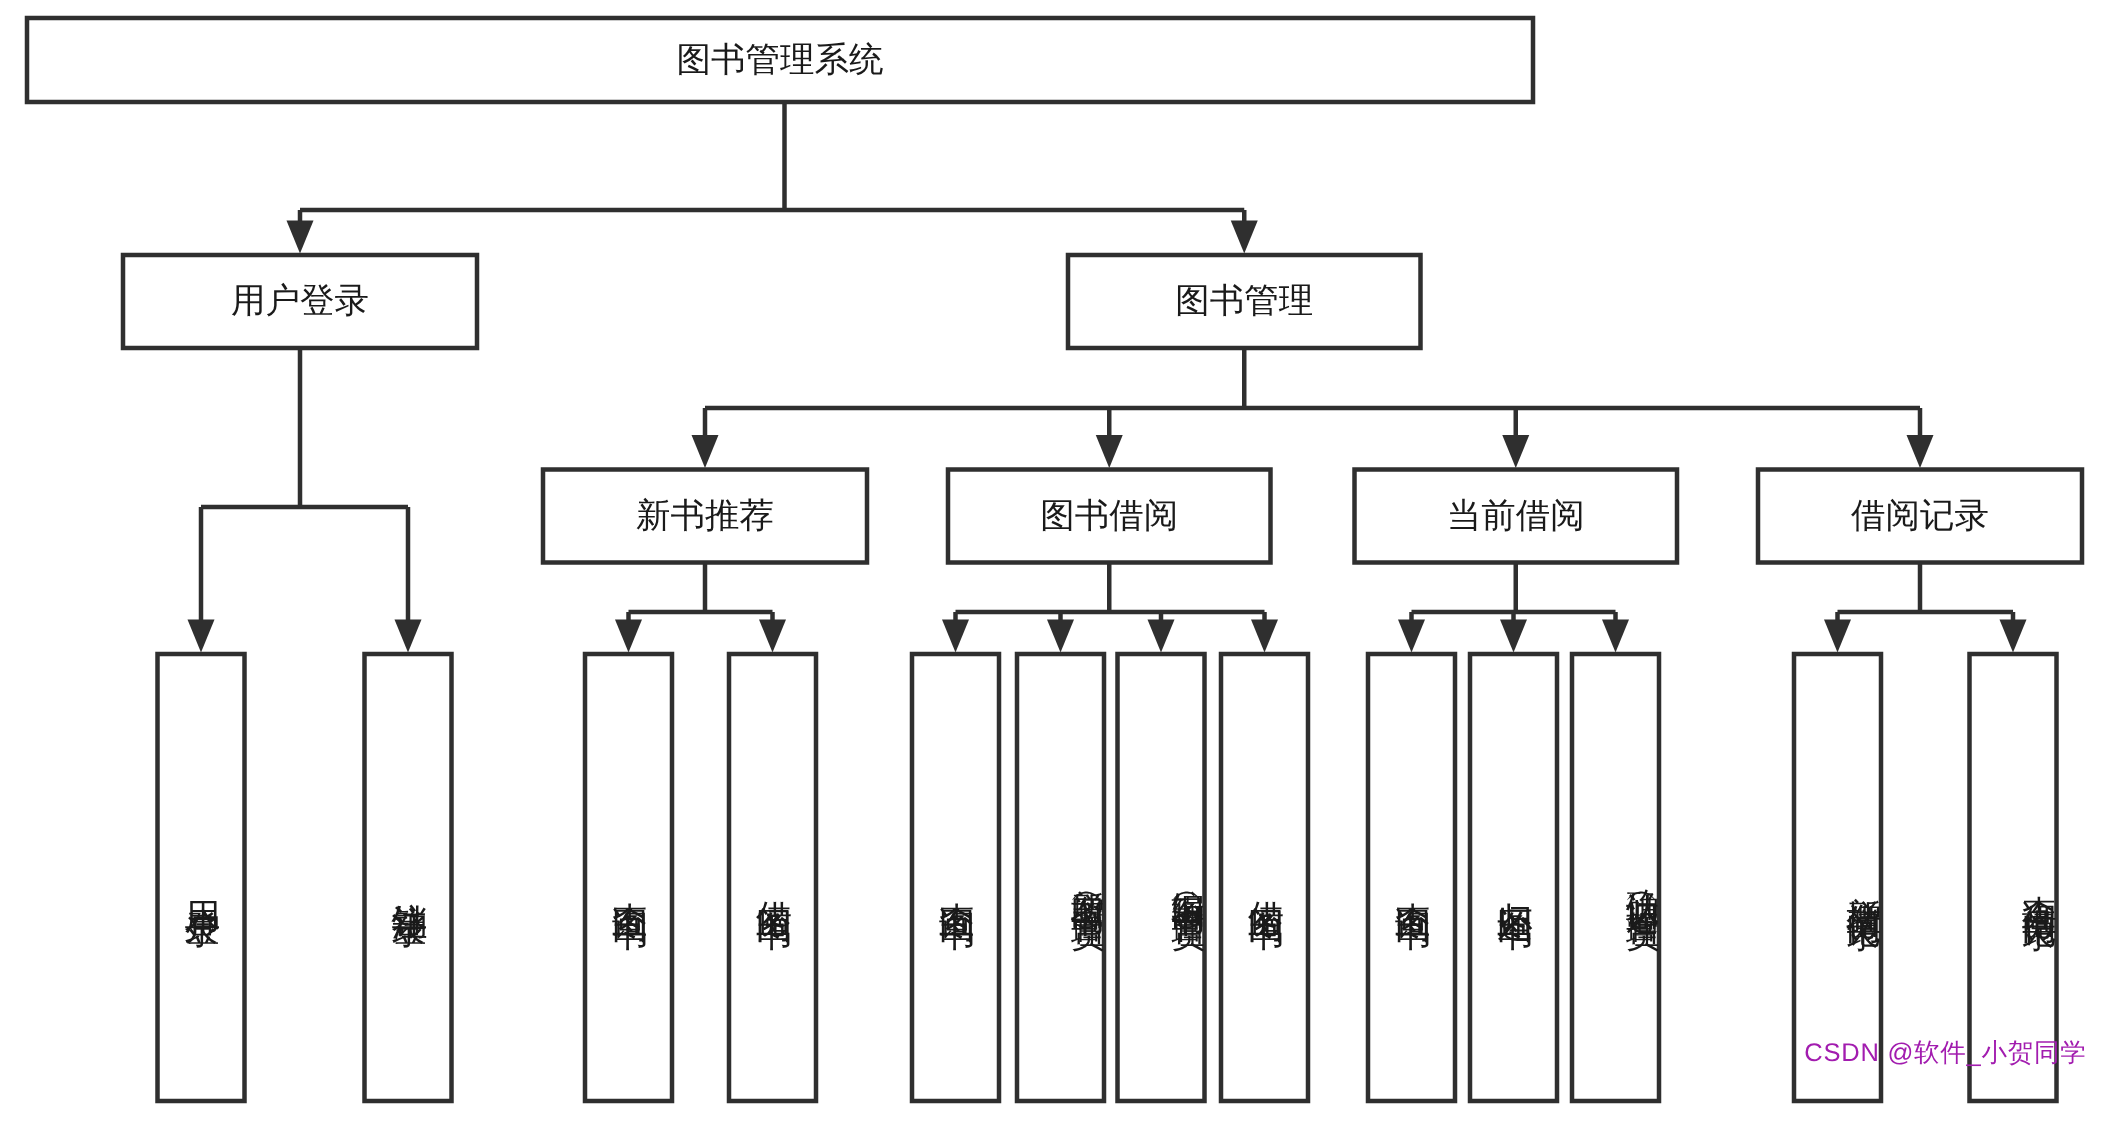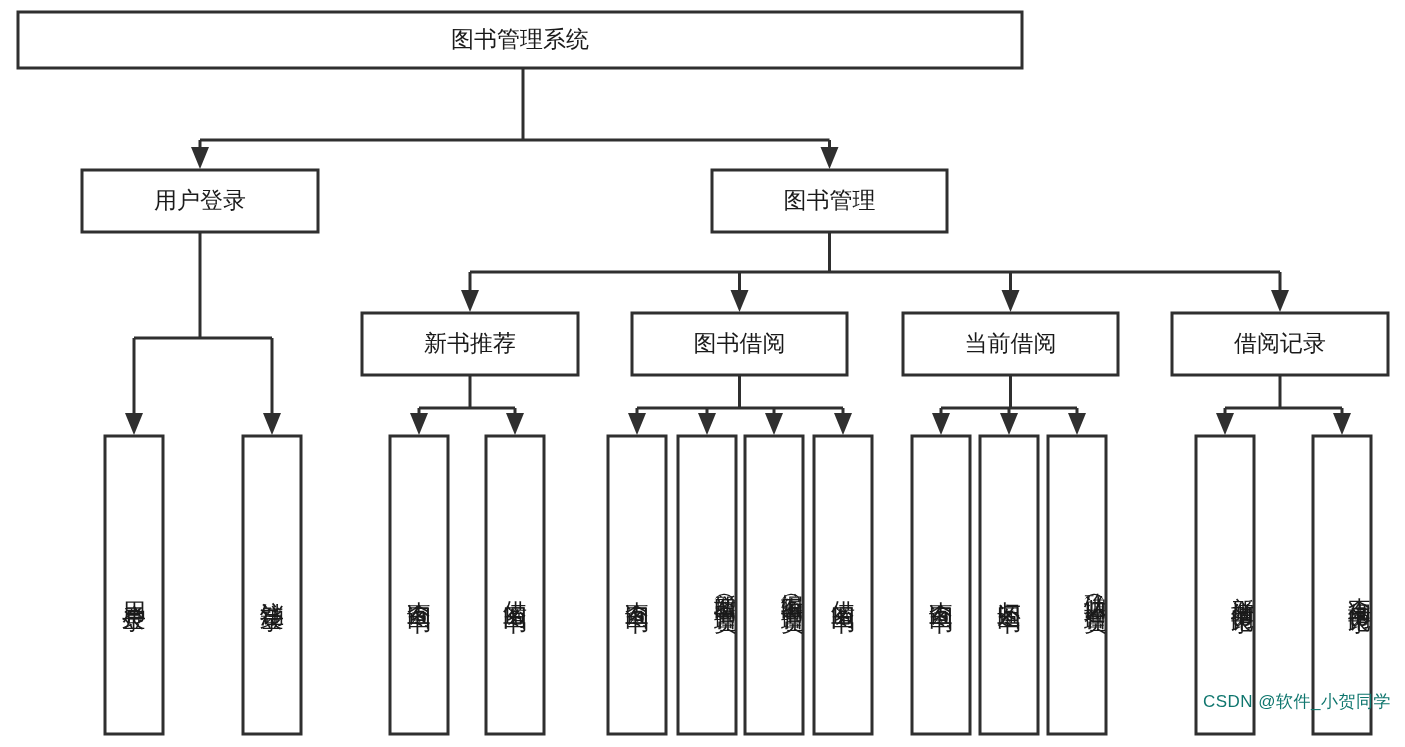--- a/index.html
+++ b/index.html
@@ -62,21 +62,21 @@
     align-items: flex-start;
     justify-content: center;
     pointer-events: none;
   }
   .watermark {
     position: absolute;
     right: 14px;
     bottom: 6px;
     font-family: "Liberation Sans", "DejaVu Sans", sans-serif;
     font-size: 17px;
-    color: #0f766e;
+    color: #a21caf;
     letter-spacing: 0.5px;
     white-space: nowrap;
   }
 </style>
 </head>
 <body>
 
 <div id="diagram-root">
 
   <svg id="tree-svg" viewBox="0 0 1405 747">

